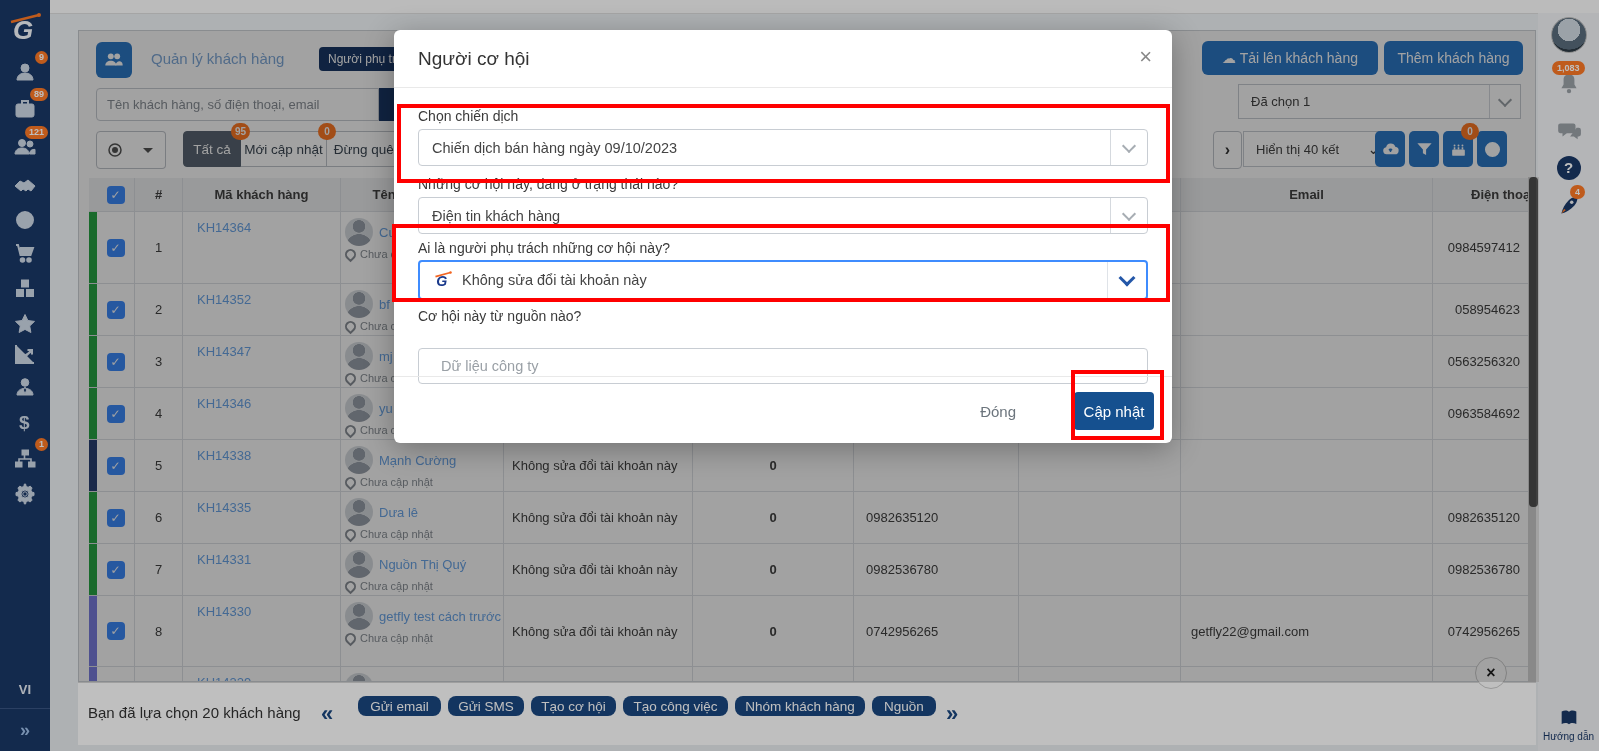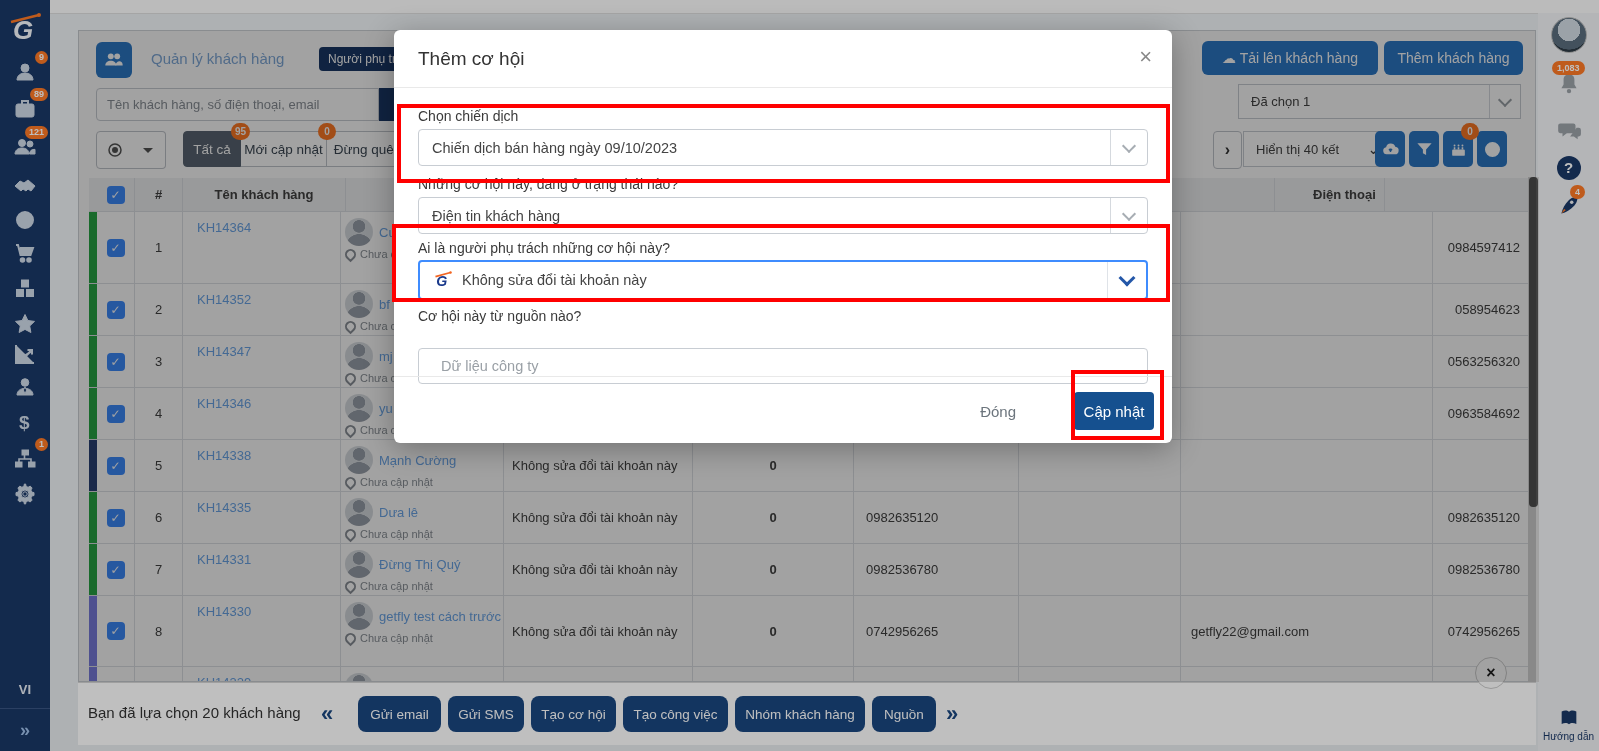--- a/index.html
+++ b/index.html
@@ -77,21 +77,21 @@
     radial-gradient(circle at 50% 105%, #9aa1ab 0 13px, transparent 13.5px),#d9dde2;}
   .loc{display:flex;align-items:center;gap:4px;color:#8a9097;font-size:11px;margin-top:2px;}
   .pin{width:7px;height:7px;border:2px solid #8a9097;border-radius:50% 50% 50% 0;transform:rotate(-45deg);flex:none;}
   .h71{height:71px;} .h51{height:51px;} .h70{height:70px;} .h60{height:60px;}
   .scrollbar{left:1528px;top:177px;width:11px;height:505px;background:#d9d9d9;z-index:6;}
   .scrollbar .thumb{position:absolute;left:1px;top:0;width:9px;height:330px;background:#555;border-radius:4px;}
   
   .bottombar{left:78px;top:682px;width:1458px;height:62px;background:#fff;border-top:1px solid #d5d5d5;z-index:10;}
   .selcount{position:absolute;left:10px;top:21px;font-size:15px;color:#333;}
   .chevleft,.chevright{position:absolute;top:18px;font-size:22px;font-weight:bold;color:#1a4780;}
-  .bbtn{position:absolute;top:13px;height:36px;background:#1a4780;color:#fff;border:none;border-radius:8px;font-size:13.5px;font-family:inherit;white-space:nowrap;overflow:hidden;}
+  .bbtn{position:absolute;top:13px;height:20px;background:#1a4780;color:#fff;border:none;border-radius:8px;font-size:13.5px;font-family:inherit;white-space:nowrap;overflow:hidden;}
   .closecircle{position:absolute;left:1397px;top:-26px;width:30px;height:30px;border-radius:50%;background:#fff;border:1px solid #ccc;color:#222;font-weight:bold;font-size:16px;text-align:center;line-height:29px;z-index:11;}
   
   .dim-global{left:0;top:0;width:1599px;height:751px;background:rgba(0,0,0,0.25);z-index:40;}
   .dim-card{left:78px;top:30px;width:1458px;height:652px;background:rgba(0,0,0,0.15);z-index:41;}
   
   .modal{left:394px;top:30px;width:778px;height:413px;background:#fff;border-radius:6px;box-shadow:0 6px 30px rgba(0,0,0,.3);z-index:100;box-sizing:border-box;}
   .m-title{position:absolute;left:24px;top:18px;font-size:19px;color:#333;}
   .m-close{position:absolute;right:20px;top:16px;font-size:22px;color:#888;line-height:22px;}
   .m-hdiv{position:absolute;left:0;top:57px;width:778px;border-top:1px solid #e9e9e9;}
   .m-label{position:absolute;left:24px;font-size:14px;color:#3a3a3a;}
@@ -335,20 +335,21 @@
         </svg>
       </div>
 
     <div class="abs table">
       <div class="trow thead">
         <div class="stripe" style="background:#f1f2f4"></div>
         <div class="c cb">
             <div class="checkbox">✓</div>
           </div>
         <div class="c idx">#</div>
+        <div class="c code" style="justify-content:center;padding:0;align-items:center">Mã khách hàng</div>
         <div class="c namec" style="justify-content:center;padding:0;align-items:center;flex-direction:row">Tên khách hàng</div>
         <div class="c person"></div>
         <div class="c deals"></div>
         <div class="c mobile"></div>
         <div class="c extra"></div>
         <div class="c email" style="justify-content:center;padding:0">Email</div>
         <div class="c phone">Điện thoại</div>
       </div>
 
       <div class="trow h71">
@@ -518,21 +519,21 @@
         <div class="c cb">
             <div class="checkbox">✓</div>
           </div>
         <div class="c idx">7</div>
         <div class="c code">
             <a class="link">KH14331</a>
           </div>
         <div class="c namec">
             <div class="nline">
               <div class="avatar"></div>
-              <a class="link">Đừng Thị Quý</a>
+              <a class="link">Nguồn Thị Quý</a>
             </div>
             <div class="loc">
               <span class="pin"></span>
               <span>Chưa cập nhật</span>
             </div>
           </div>
         <div class="c person">Không sửa đổi tài khoản này</div>
         <div class="c deals">0</div>
         <div class="c mobile">0982536780</div>
         <div class="c extra"></div>
@@ -604,21 +605,21 @@
     <button class="bbtn" style="left:657px;width:130px">Nhóm khách hàng</button>
     <button class="bbtn" style="left:794px;width:64px;text-align:left;padding-left:12px">Nguồn</button>
     <div class="chevright" style="left:868px">»</div>
     <div class="closecircle">×</div>
   </div>
 
   <div class="abs dim-card"></div>
   <div class="abs dim-global"></div>
 
   <div class="abs modal">
-    <div class="m-title">Thêm cơ hội</div>
+    <div class="m-title">Người cơ hội</div>
     <div class="m-close">×</div>
     <div class="m-hdiv"></div>
 
     <div class="m-label" style="top:78px">Chọn chiến dịch</div>
     <div class="m-sel" style="top:99px">
       <span>Chiến dịch bán hàng ngày 09/10/2023</span>
       <span class="caret">
           <span class="chev"></span>
         </span>
     </div>

